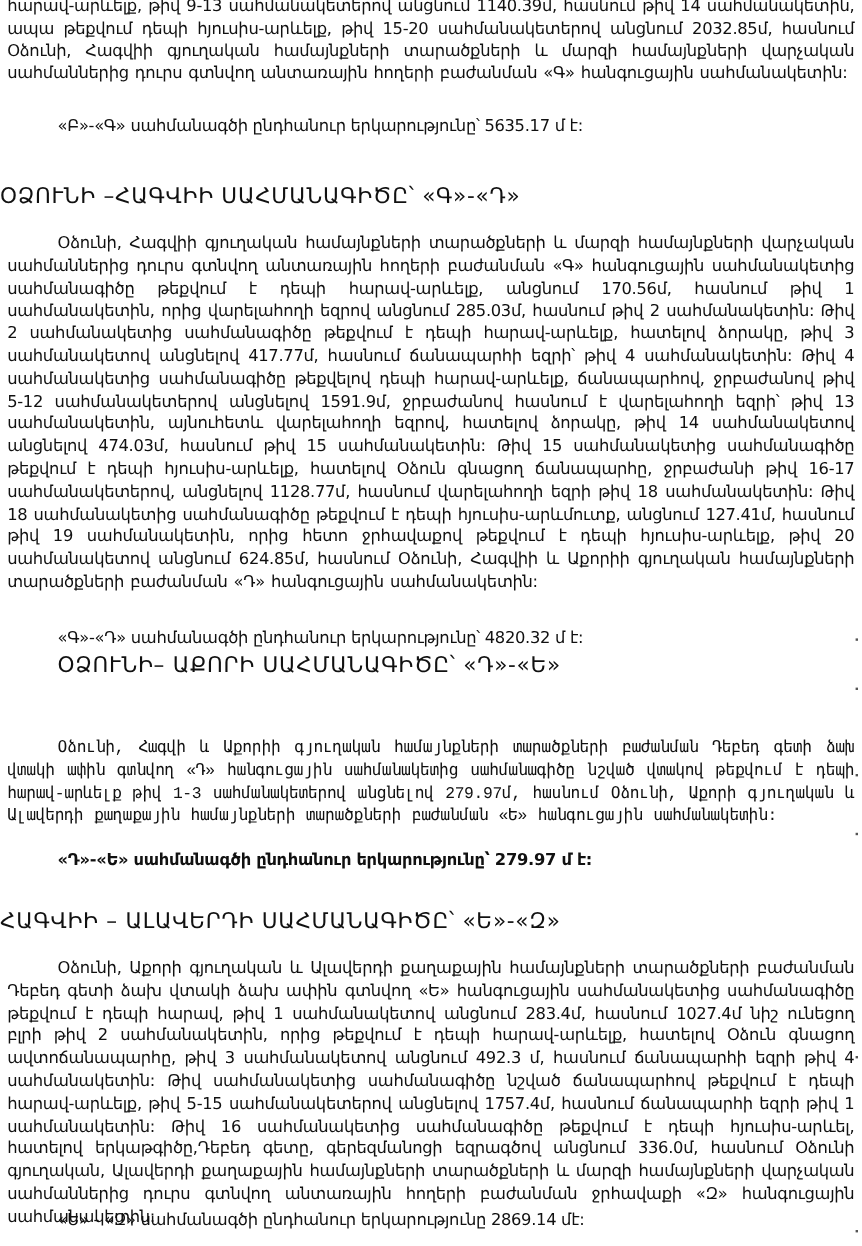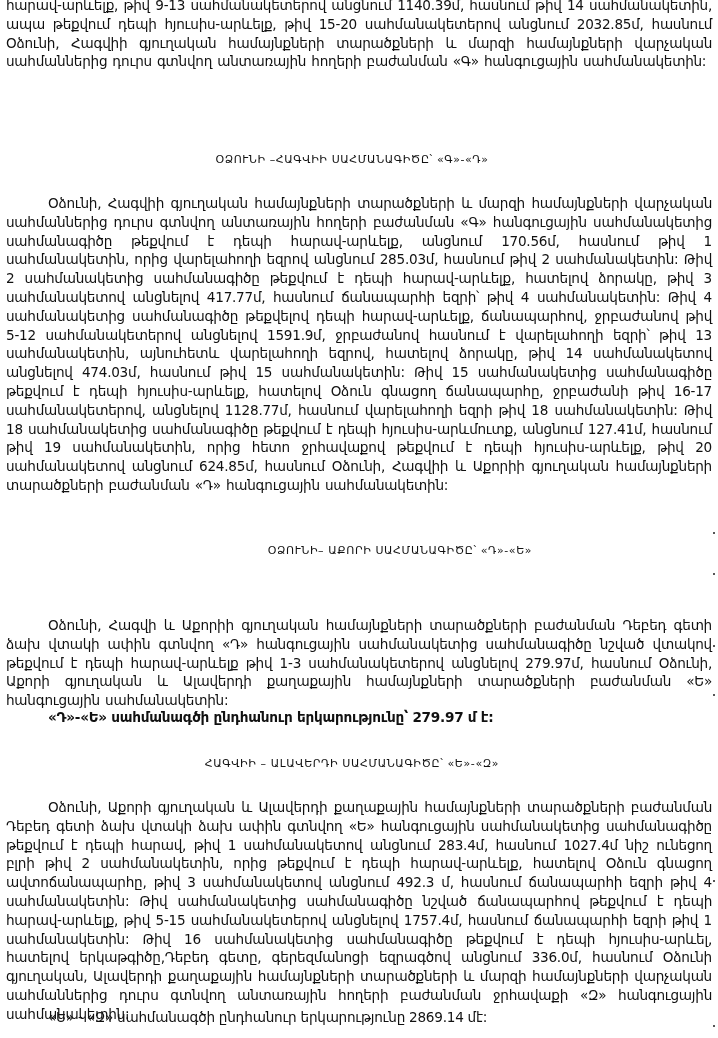--- a/index.html
+++ b/index.html
@@ -14,37 +14,39 @@
     text-align: justify; text-align-last: left;
     letter-spacing: -0.25px; word-spacing: 1px;
   }
   .indent { text-indent: 42px; }
   .total {
     position: absolute; left: 48px; width: 660px;
     font-size: 13.6px; line-height: 18.8px; letter-spacing: -0.25px;
     white-space: nowrap;
   }
   .heading {
-    position: absolute; left: 0; width: 704px; text-align: center;
-    font-size: 11px; letter-spacing: 0.6px; white-space: nowrap;
+    position: absolute; left: 0; width: 704px; text-align: left;
+    font-size: 18px; letter-spacing: 0.6px; white-space: nowrap;
   }
   .speck { position: absolute; width: 2px; height: 2px; background: #555; }
 </style>
 </head>
 <body>
 
 <div class="page">
 
   <p class="para" style="top:-4px; margin:0;">հարավ-արևելք, թիվ 9-13 սահմանակետերով անցնում 1140.39մ, հասնում թիվ 14 սահմանակետին, ապա թեքվում դեպի հյուսիս-արևելք, թիվ 15-20 սահմանակետերով անցնում 2032.85մ, հասնում Օձունի, Հագվիի գյուղական համայնքների տարածքների և մարզի համայնքների վարչական սահմաններից դուրս գտնվող անտառային հողերի բաժանման «Գ» հանգուցային սահմանակետին:</p>
+  <div class="total" style="top:96px;">«Բ»-«Գ» սահմանագծի ընդհանուր երկարությունը՝   5635.17  մ է:</div>
 
   <div class="heading" style="top:153px;">ՕՁՈՒՆԻ –ՀԱԳՎԻԻ ՍԱՀՄԱՆԱԳԻԾԸ՝ «Գ»-«Դ»</div>
   <p class="para indent" style="top:194px; margin:0;">Օձունի, Հագվիի գյուղական համայնքների տարածքների և մարզի համայնքների վարչական սահմաններից դուրս գտնվող անտառային հողերի բաժանման «Գ» հանգուցային սահմանակետից սահմանագիծը թեքվում է դեպի հարավ-արևելք, անցնում 170.56մ, հասնում թիվ 1 սահմանակետին, որից վարելահողի եզրով անցնում 285.03մ, հասնում թիվ 2 սահմանակետին: Թիվ 2 սահմանակետից սահմանագիծը թեքվում է դեպի հարավ-արևելք, հատելով ձորակը, թիվ 3 սահմանակետով անցնելով 417.77մ, հասնում ճանապարհի եզրի՝ թիվ 4 սահմանակետին: Թիվ 4 սահմանակետից սահմանագիծը թեքվելով դեպի հարավ-արևելք, ճանապարհով, ջրբաժանով թիվ 5-12 սահմանակետերով անցնելով 1591.9մ, ջրբաժանով հասնում է վարելահողի եզրի՝ թիվ 13 սահմանակետին, այնուհետև վարելահողի եզրով, հատելով ձորակը, թիվ 14 սահմանակետով անցնելով 474.03մ, հասնում թիվ 15 սահմանակետին: Թիվ 15 սահմանակետից սահմանագիծը թեքվում է դեպի հյուսիս-արևելք, հատելով Օձուն գնացող ճանապարհը, ջրբաժանի թիվ 16-17 սահմանակետերով, անցնելով 1128.77մ, հասնում վարելահողի եզրի թիվ 18 սահմանակետին: Թիվ 18 սահմանակետից սահմանագիծը թեքվում է դեպի հյուսիս-արևմուտք, անցնում 127.41մ, հասնում թիվ 19 սահմանակետին, որից հետո ջրհավաքով թեքվում է դեպի հյուսիս-արևելք, թիվ 20 սահմանակետով անցնում 624.85մ, հասնում  Օձունի, Հագվիի  և Աքորիի գյուղական համայնքների տարածքների բաժանման «Դ» հանգուցային սահմանակետին:</p>
+  <div class="total" style="top:523px;">«Գ»-«Դ» սահմանագծի ընդհանուր երկարությունը՝ 4820.32 մ է:</div>
 
   <div class="heading" style="top:544px;margin-left:48px;">ՕՁՈՒՆԻ– ԱՔՈՐԻ ՍԱՀՄԱՆԱԳԻԾԸ՝ «Դ»-«Ե»</div>
-  <p class="para indent" style="top:616px; margin:0;">Օձունի, Հագվի և Աքորիի գյուղական համայնքների տարածքների բաժանման Դեբեդ գետի ձախ վտակի ափին գտնվող «Դ» հանգուցային սահմանակետից սահմանագիծը նշված վտակով թեքվում է դեպի հարավ-արևելք թիվ 1-3 սահմանակետերով անցնելով 279.97մ, հասնում Օձունի, Աքորի գյուղական և Ալավերդի քաղաքային համայնքների տարածքների բաժանման «Ե» հանգուցային սահմանակետին:</p>
+  <p class="para indent" style="top:616px; margin:0;font-family:Liberation Mono, monospace;">Օձունի, Հագվի և Աքորիի գյուղական համայնքների տարածքների բաժանման Դեբեդ գետի ձախ վտակի ափին գտնվող «Դ» հանգուցային սահմանակետից սահմանագիծը նշված վտակով թեքվում է դեպի հարավ-արևելք թիվ 1-3 սահմանակետերով անցնելով 279.97մ, հասնում Օձունի, Աքորի գյուղական և Ալավերդի քաղաքային համայնքների տարածքների բաժանման «Ե» հանգուցային սահմանակետին:</p>
   <div class="total" style="top:708px;font-weight:bold;">«Դ»-«Ե» սահմանագծի ընդհանուր երկարությունը՝ 279.97 մ է:</div>
 
   <div class="heading" style="top:757px;">ՀԱԳՎԻԻ – ԱԼԱՎԵՐԴԻ ՍԱՀՄԱՆԱԳԻԾԸ՝ «Ե»-«Զ»</div>
   <p class="para indent" style="top:798px; margin:0;">Օձունի, Աքորի գյուղական և Ալավերդի քաղաքային համայնքների տարածքների բաժանման Դեբեդ գետի ձախ վտակի ձախ ափին գտնվող «Ե» հանգուցային սահմանակետից սահմանագիծը թեքվում է դեպի հարավ, թիվ 1 սահմանակետով անցնում 283.4մ, հասնում 1027.4մ նիշ ունեցող բլրի թիվ 2 սահմանակետին, որից թեքվում է դեպի հարավ-արևելք, հատելով Օձուն գնացող ավտոճանապարհը, թիվ 3 սահմանակետով անցնում    492.3  մ, հասնում ճանապարհի եզրի թիվ 4 սահմանակետին: Թիվ սահմանակետից սահմանագիծը նշված ճանապարհով թեքվում է դեպի հարավ-արևելք, թիվ 5-15 սահմանակետերով անցնելով 1757.4մ, հասնում ճանապարհի եզրի թիվ 1 սահմանակետին: Թիվ 16 սահմանակետից սահմանագիծը թեքվում է դեպի հյուսիս-արևել, հատելով երկաթգիծը,Դեբեդ գետը, գերեզմանոցի եզրագծով անցնում 336.0մ, հասնում Օձունի գյուղական, Ալավերդի քաղաքային համայնքների տարածքների և մարզի համայնքների վարչական սահմաններից դուրս գտնվող անտառային հողերի բաժանման ջրհավաքի «Զ» հանգուցային սահմանակետին:</p>
   <div class="total" style="top:1008px;">«Ե» - «Զ» սահմանագծի ընդհանուր երկարությունը 2869.14 մէ:</div>
 
   <div class="speck" style="left:713px; top:532px;"></div>
   <div class="speck" style="left:713px; top:573px;"></div>
   <div class="speck" style="left:713px; top:645px;"></div>
   <div class="speck" style="left:713px; top:694px;"></div>

